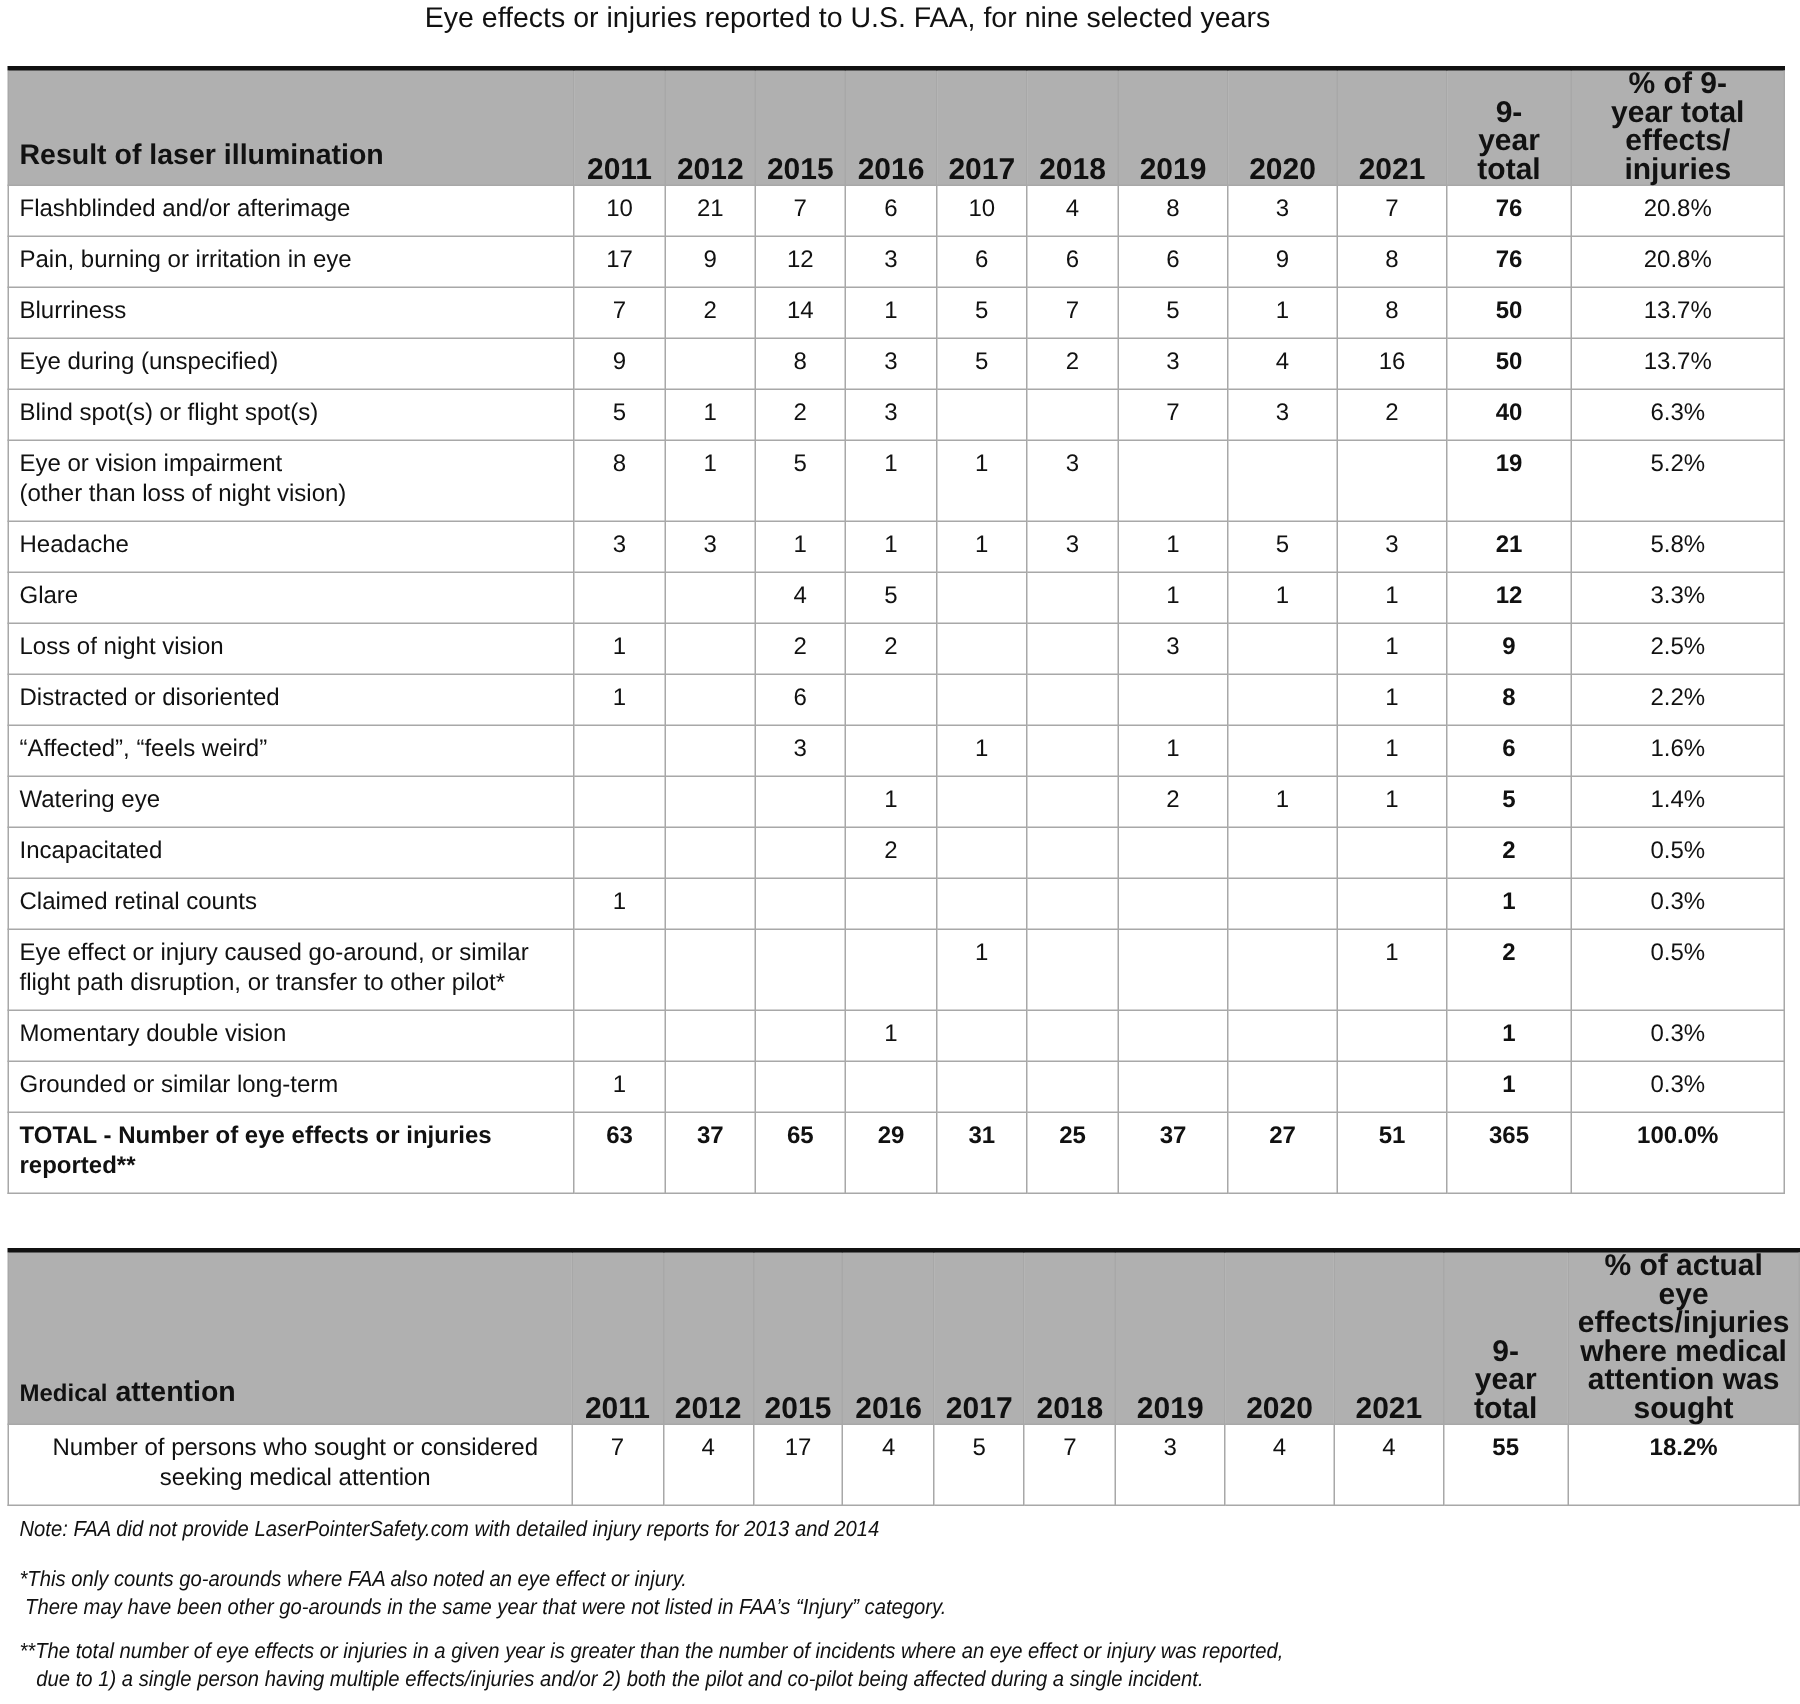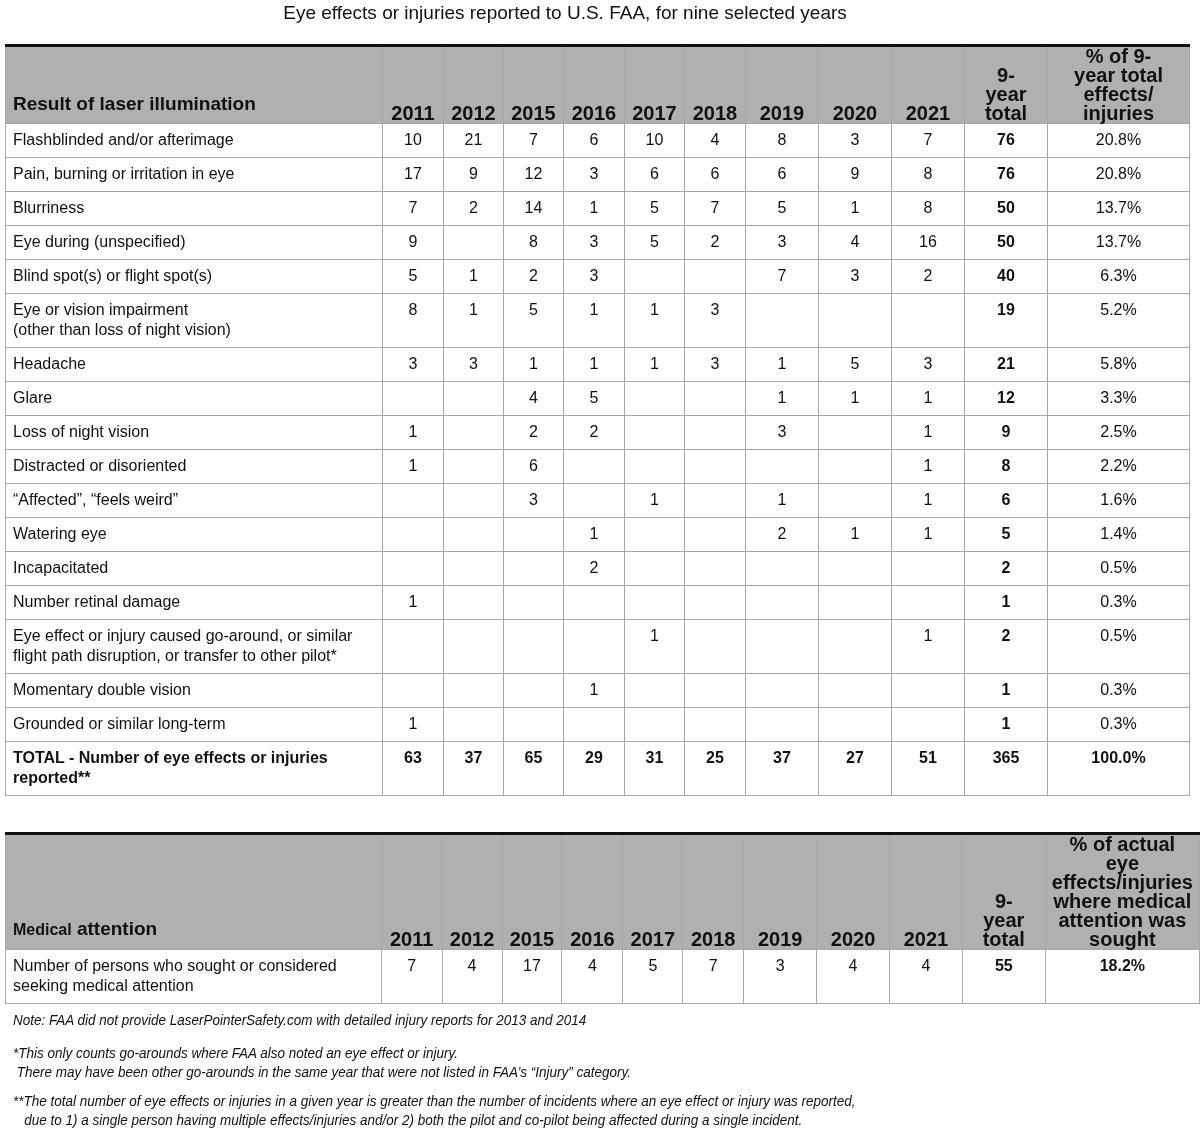--- a/index.html
+++ b/index.html
@@ -233,21 +233,21 @@
         <td>2</td>
         <td></td>
         <td></td>
         <td></td>
         <td></td>
         <td></td>
         <td class="bold">2</td>
         <td>0.5%</td>
       </tr>
       <tr class="row1">
-        <td class="lbl" style="white-space: pre-line;">Number retinal damage</td>
+        <td class="lbl" style="white-space: pre-line;">Claimed retinal counts</td>
         <td>1</td>
         <td></td>
         <td></td>
         <td></td>
         <td></td>
         <td></td>
         <td></td>
         <td></td>
         <td></td>
         <td class="bold">1</td>
@@ -339,21 +339,21 @@
       <th>2018</th>
       <th>2019</th>
       <th>2020</th>
       <th>2021</th>
       <th style="padding-left:12px;padding-right:12px;">9-year total</th>
       <th style="padding-left:6px;padding-right:6px;">% of actual eye effects/injuries where medical attention was sought</th>
     </tr>
   </thead>
   <tbody id="med-body">
       <tr class="row2">
-        <td class="lbl" style="white-space: pre-line;">Number of persons who sought or considered
+        <td class="lbl" style="white-space: pre-line; text-align: center;">Number of persons who sought or considered
 seeking medical attention</td>
         <td>7</td>
         <td>4</td>
         <td>17</td>
         <td>4</td>
         <td>5</td>
         <td>7</td>
         <td>3</td>
         <td>4</td>
         <td>4</td>

